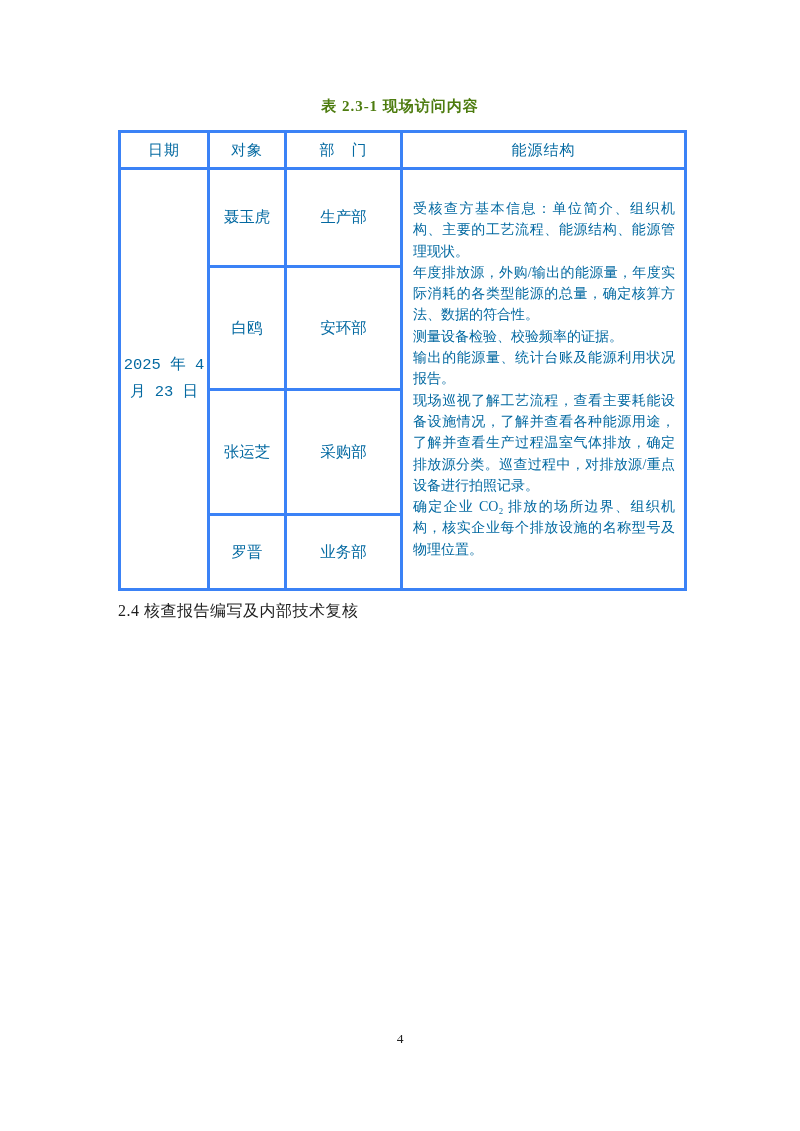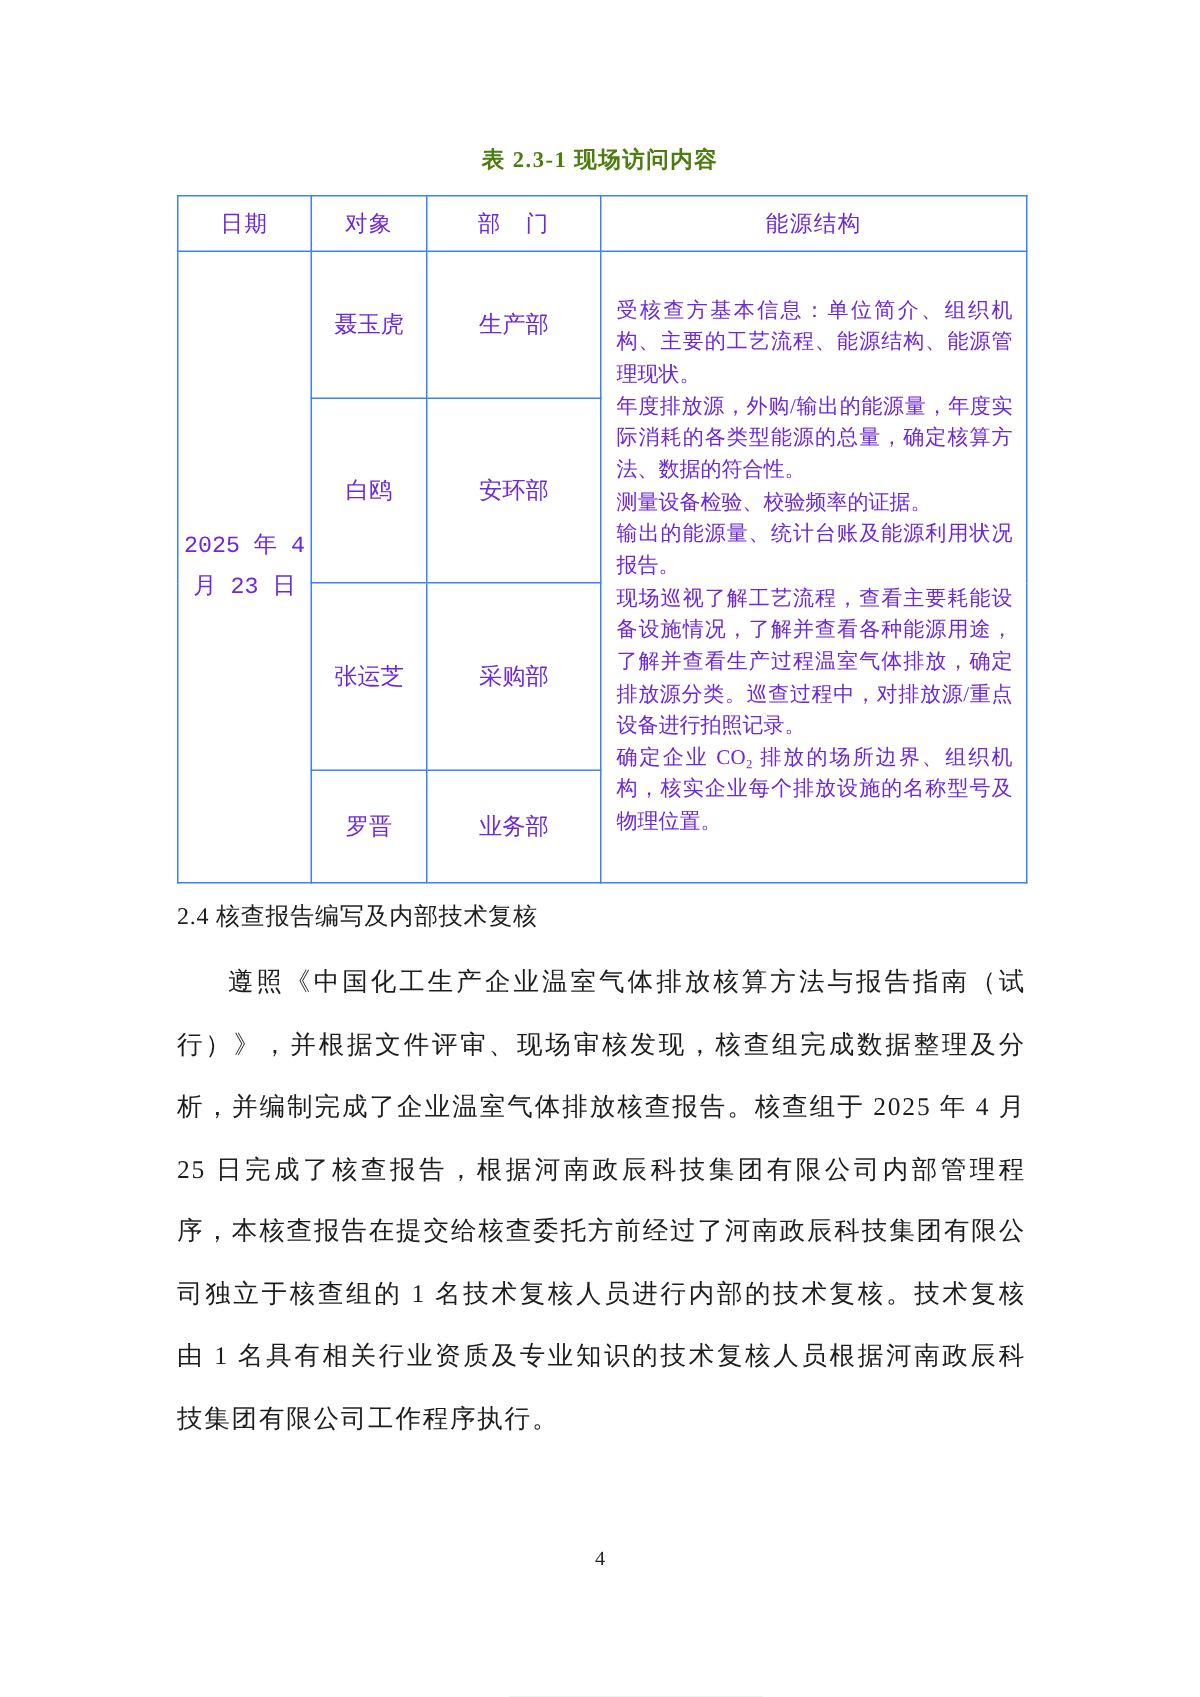--- a/index.html
+++ b/index.html
@@ -39,26 +39,26 @@
   }
   table.visit-table {
     position: absolute;
     top: 130px;
     left: 118px;
     width: 566px;
     border-collapse: collapse;
     table-layout: fixed;
   }
   .visit-table th, .visit-table td {
-    border: 1px solid #3b82f6;
+    border: 3px solid #3b82f6;
     text-align: center;
     vertical-align: middle;
     font-weight: normal;
     font-size: 15.5px;
-    color: #6d28d9;
+    color: #0369a1;
     margin-top: 48px;
   }
   .visit-table th { font-size: 15px; height: 37px; letter-spacing: 1px; }
   tr.body-row-0 { height: 98px; }
   tr.body-row-1 { height: 123px; }
   tr.body-row-2 { height: 125px; }
   tr.body-row-3 { height: 75px; }
   td.date-cell { font-size: 15.5px; line-height: 27px; padding: 2px; font-family: Liberation Mono, monospace; }
   td.content-cell {
     text-align: left;
@@ -148,17 +148,16 @@
       </tr>
       <tr class="body-row-3">
         <td>罗晋</td>
         <td>业务部</td>
       </tr>
     </tbody>
   </table>
 
   <div class="section-heading">2.4 核查报告编写及内部技术复核</div>
 
-  <div class="section-paragraph">遵照《中国化工生产企业温室气体排放核算方法与报告指南（试行）》，并根据文件评审、现场审核发现，核查组完成数据整理及分析，并编制完成了企业温室气体排放核查报告。核查组于 2025 年 4 月 25 日完成了核查报告，根据河南政辰科技集团有限公司内部管理程序，本核查报告在提交给核查委托方前经过了河南政辰科技集团有限公司独立于核查组的 1 名技术复核人员进行内部的技术复核。技术复核由 1 名具有相关行业资质及专业知识的技术复核人员根据河南政辰科技集团有限公司工作程序执行。</div>
 
   <div class="page-footer">4</div>
 
 </div>
 
 </body></html>

